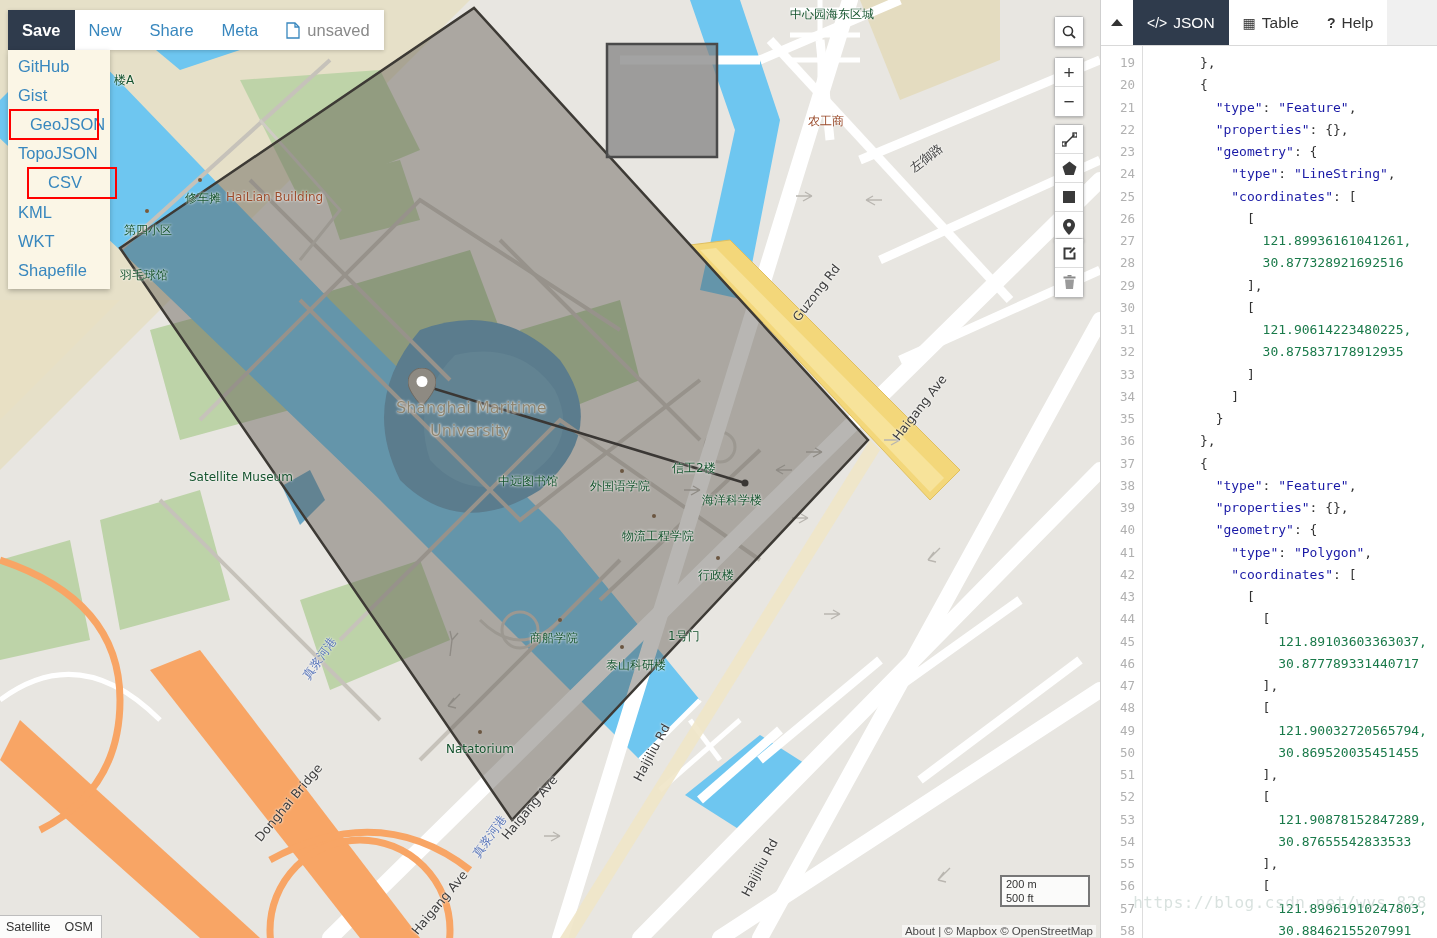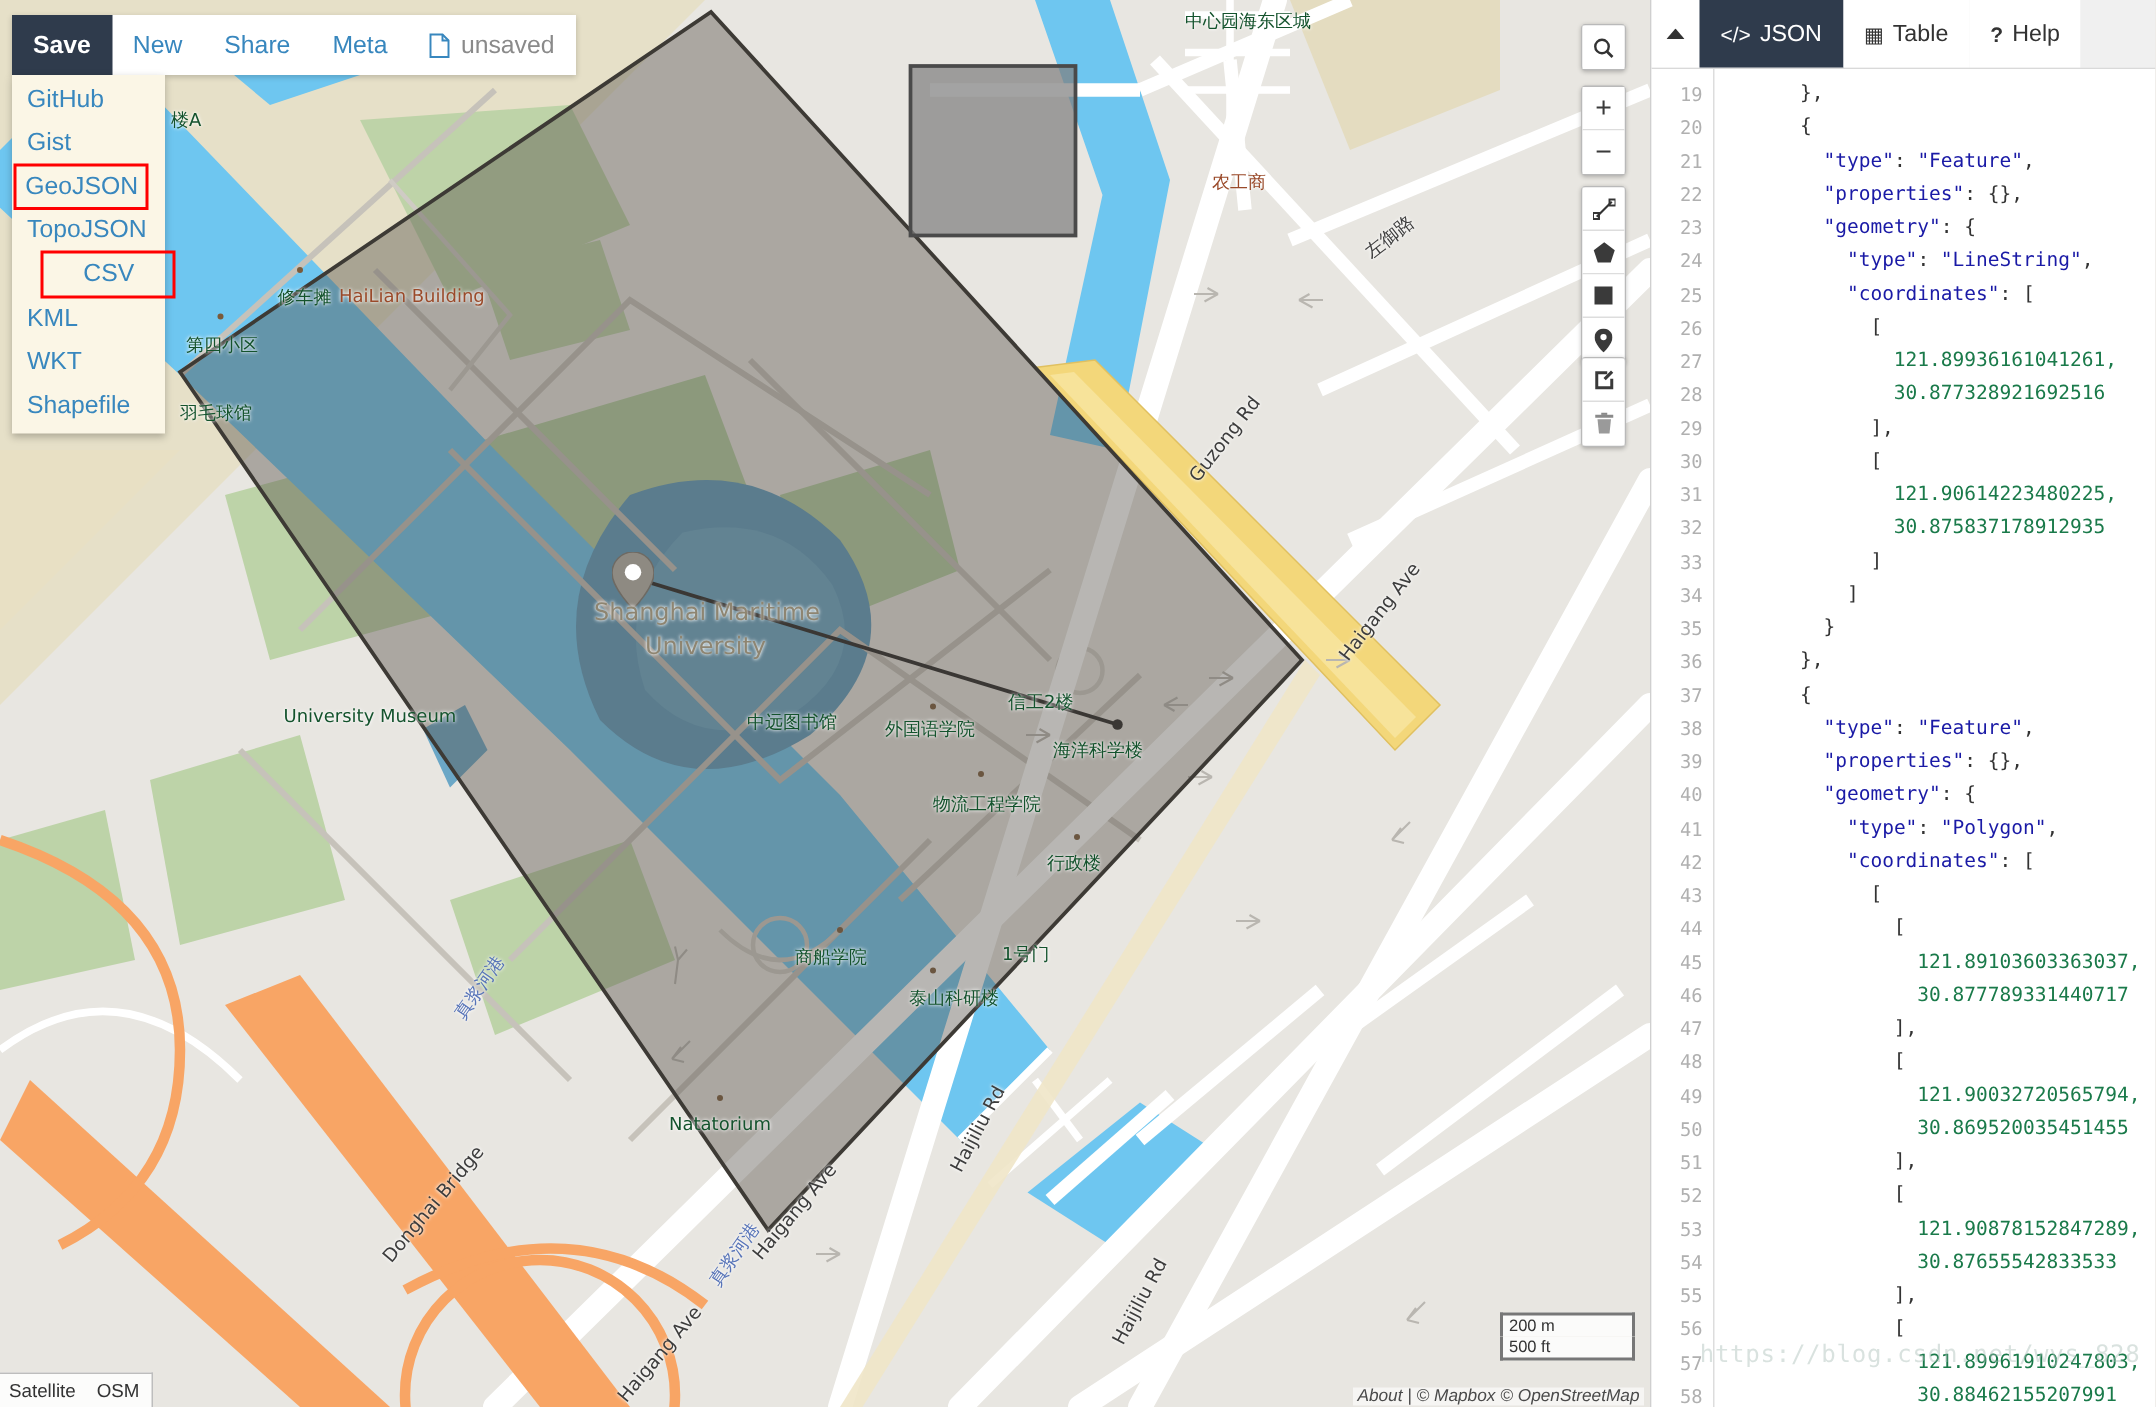--- a/index.html
+++ b/index.html
@@ -70,21 +70,20 @@
     font-size: 11px; color: #333; padding: 1px 4px; width: 90px;
     font-family: "Liberation Sans", sans-serif;
   }
   .scale-bar.first { border-top: 2px solid #777; border-bottom: none; }
 
   #attribution {
     position: absolute; right: 4px; bottom: 1px;
     font-size: 11.5px; color: #4a4a4a;
     background: rgba(255,255,255,.6); padding: 0 3px;
     font-family: "Liberation Sans", sans-serif;
-    font-style: italic;
   }
 
   
   #layer-switcher {
     position: absolute; left: 0; bottom: 0;
     background: rgba(255,255,255,.85);
     border-top: 1px solid #bdbdbd; border-right: 1px solid #bdbdbd;
     padding: 4px 8px 4px 6px; display: flex; gap: 14px;
     font-size: 12.5px; color: #333;
   }
@@ -109,21 +108,21 @@
     position: absolute; left: 8px; top: 50px; width: 102px;
     background: #fbf6e6; box-shadow: 0 2px 5px rgba(0,0,0,.25);
     z-index: 41; padding: 2px 0 4px 0;
   }
   .menu-item {
     font-size: 16.5px; color: #3887be; padding: 4px 0 4px 10px;
     cursor: pointer; line-height: 1.28; position: relative;
   }
   .menu-item.highlight {
     outline: 2px solid #ff0000; outline-offset: -1px;
-    width: 88px; margin-left: 2px; padding-left: 1px; text-align: center;
+    width: 88px; margin-left: 2px; padding-left: 20px;
   }
 
   
   #json-pane {
     position: absolute; right: 0; top: 0; width: 337px; height: 938px;
     background: #fff; border-left: 1px solid #cfcfcf; overflow: hidden;
     z-index: 30;
   }
   #json-tabs {
     height: 46px; background: #f0f0f0; display: flex; align-items: stretch;
@@ -309,21 +308,21 @@
         <div class="mlabel shop" style="left: 808px; top: 113px;">农工商</div>
         <div class="mlabel road" style="left: 908px; top: 150px; transform: rotate(-38deg);">左御路</div>
         <div class="mlabel poi" style="left: 185px; top: 190px;">修车摊</div>
         <div class="mlabel shop" style="left: 226px; top: 190px;">HaiLian Building</div>
         <div class="mlabel poi" style="left: 124px; top: 222px;">第四小区</div>
         <div class="mlabel poi" style="left: 120px; top: 267px;">羽毛球馆</div>
         <div class="mlabel road" style="left: 782px; top: 285px; transform: rotate(-52deg);">Guzong Rd</div>
         <div class="mlabel road" style="left: 880px; top: 400px; transform: rotate(-52deg);">Haigang Ave</div>
         <div class="mlabel big" style="left: 376px; top: 398px;">Shanghai Maritime</div>
         <div class="mlabel big" style="left: 410px; top: 421px;">University</div>
-        <div class="mlabel poi" style="left: 189px; top: 470px;">University Museum</div>
+        <div class="mlabel poi" style="left: 189px; top: 470px;">Satellite Museum</div>
         <div class="mlabel poi" style="left: 498px; top: 473px;">中远图书馆</div>
         <div class="mlabel poi" style="left: 672px; top: 460px;">信工2楼</div>
         <div class="mlabel poi" style="left: 590px; top: 478px;">外国语学院</div>
         <div class="mlabel poi" style="left: 702px; top: 492px;">海洋科学楼</div>
         <div class="mlabel poi" style="left: 622px; top: 528px;">物流工程学院</div>
         <div class="mlabel poi" style="left: 698px; top: 567px;">行政楼</div>
         <div class="mlabel poi" style="left: 530px; top: 630px;">商船学院</div>
         <div class="mlabel poi" style="left: 668px; top: 628px;">1号门</div>
         <div class="mlabel poi" style="left: 564px; top: 657px; padding-left: 42px;">泰山科研楼</div>
         <div class="mlabel poi" style="left: 446px; top: 742px;">Natatorium</div>

